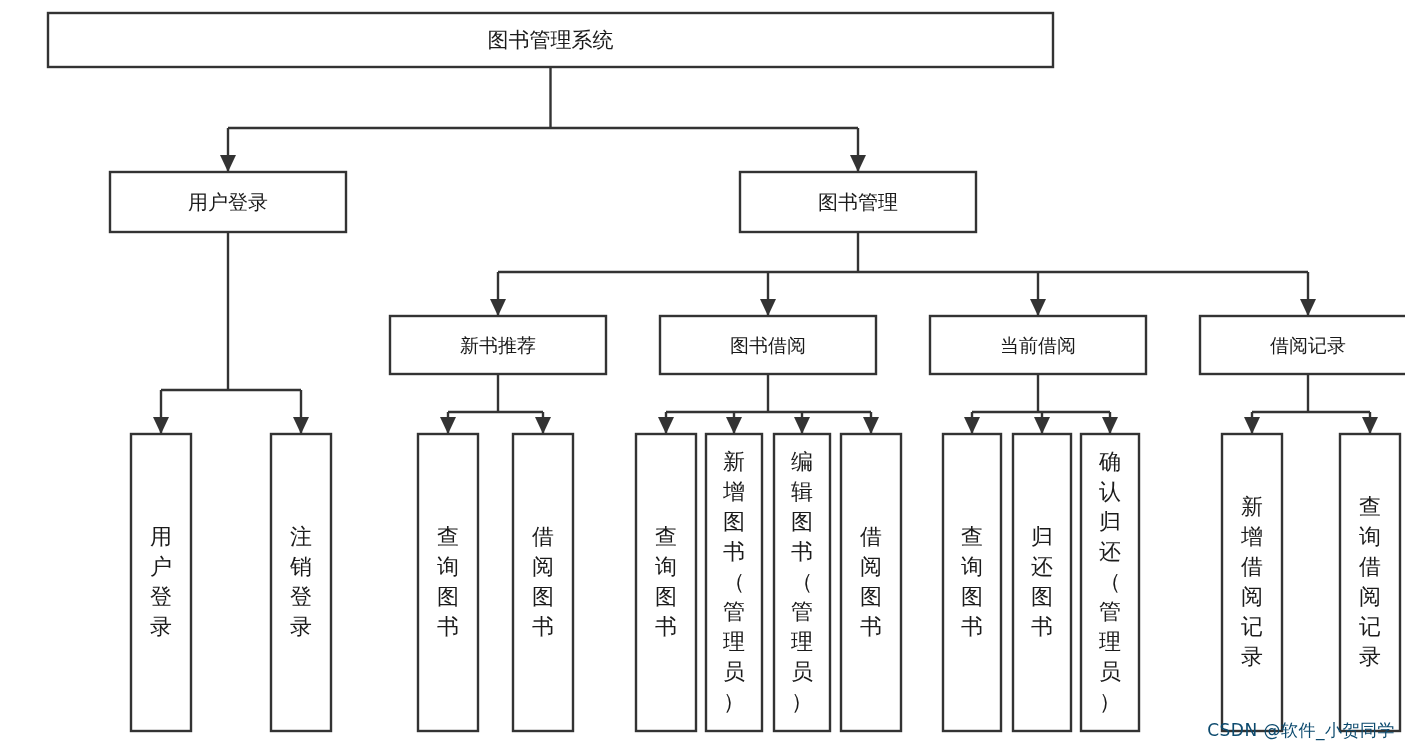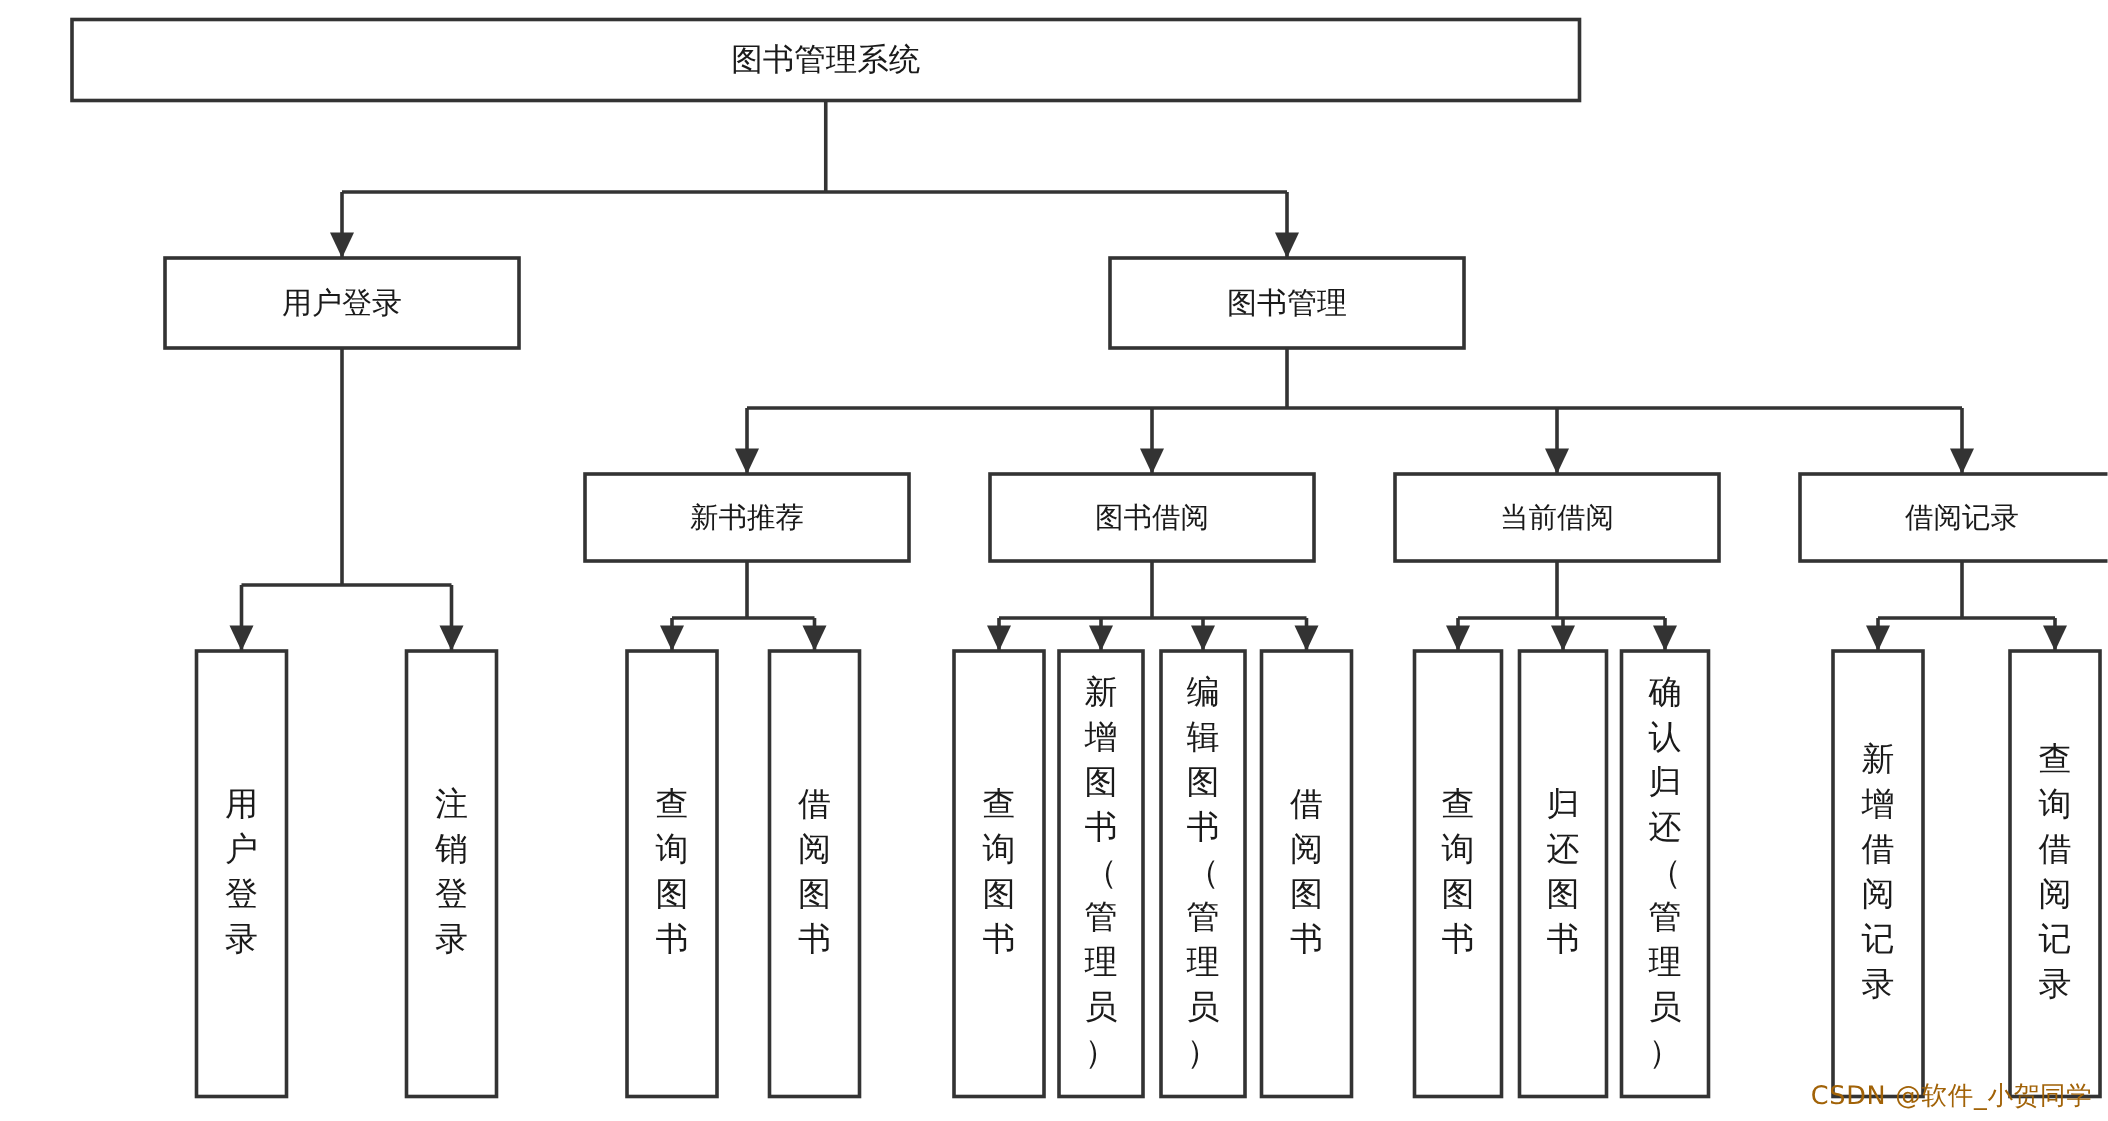--- a/index.html
+++ b/index.html
@@ -51,21 +51,21 @@
   .arrow-head {
     fill: #333333;
     stroke: none;
   }
   .watermark-text {
     position: absolute;
     right: 10px;
     bottom: 5px;
     font-family: "DejaVu Sans", "Liberation Sans", sans-serif;
     font-size: 17px;
-    color: #a16207;
+    color: #0c4a6e;
     white-space: nowrap;
     letter-spacing: 0.5px;
   }
 </style>
 </head>
 <body>
 
 <div id="diagram-root">
   <svg id="diagram-svg" width="1405" height="747" viewBox="0 0 1405 747" xmlns="http://www.w3.org/2000/svg">
       <path d="M 522.5 67 L 522.5 128" class="connector"></path>

